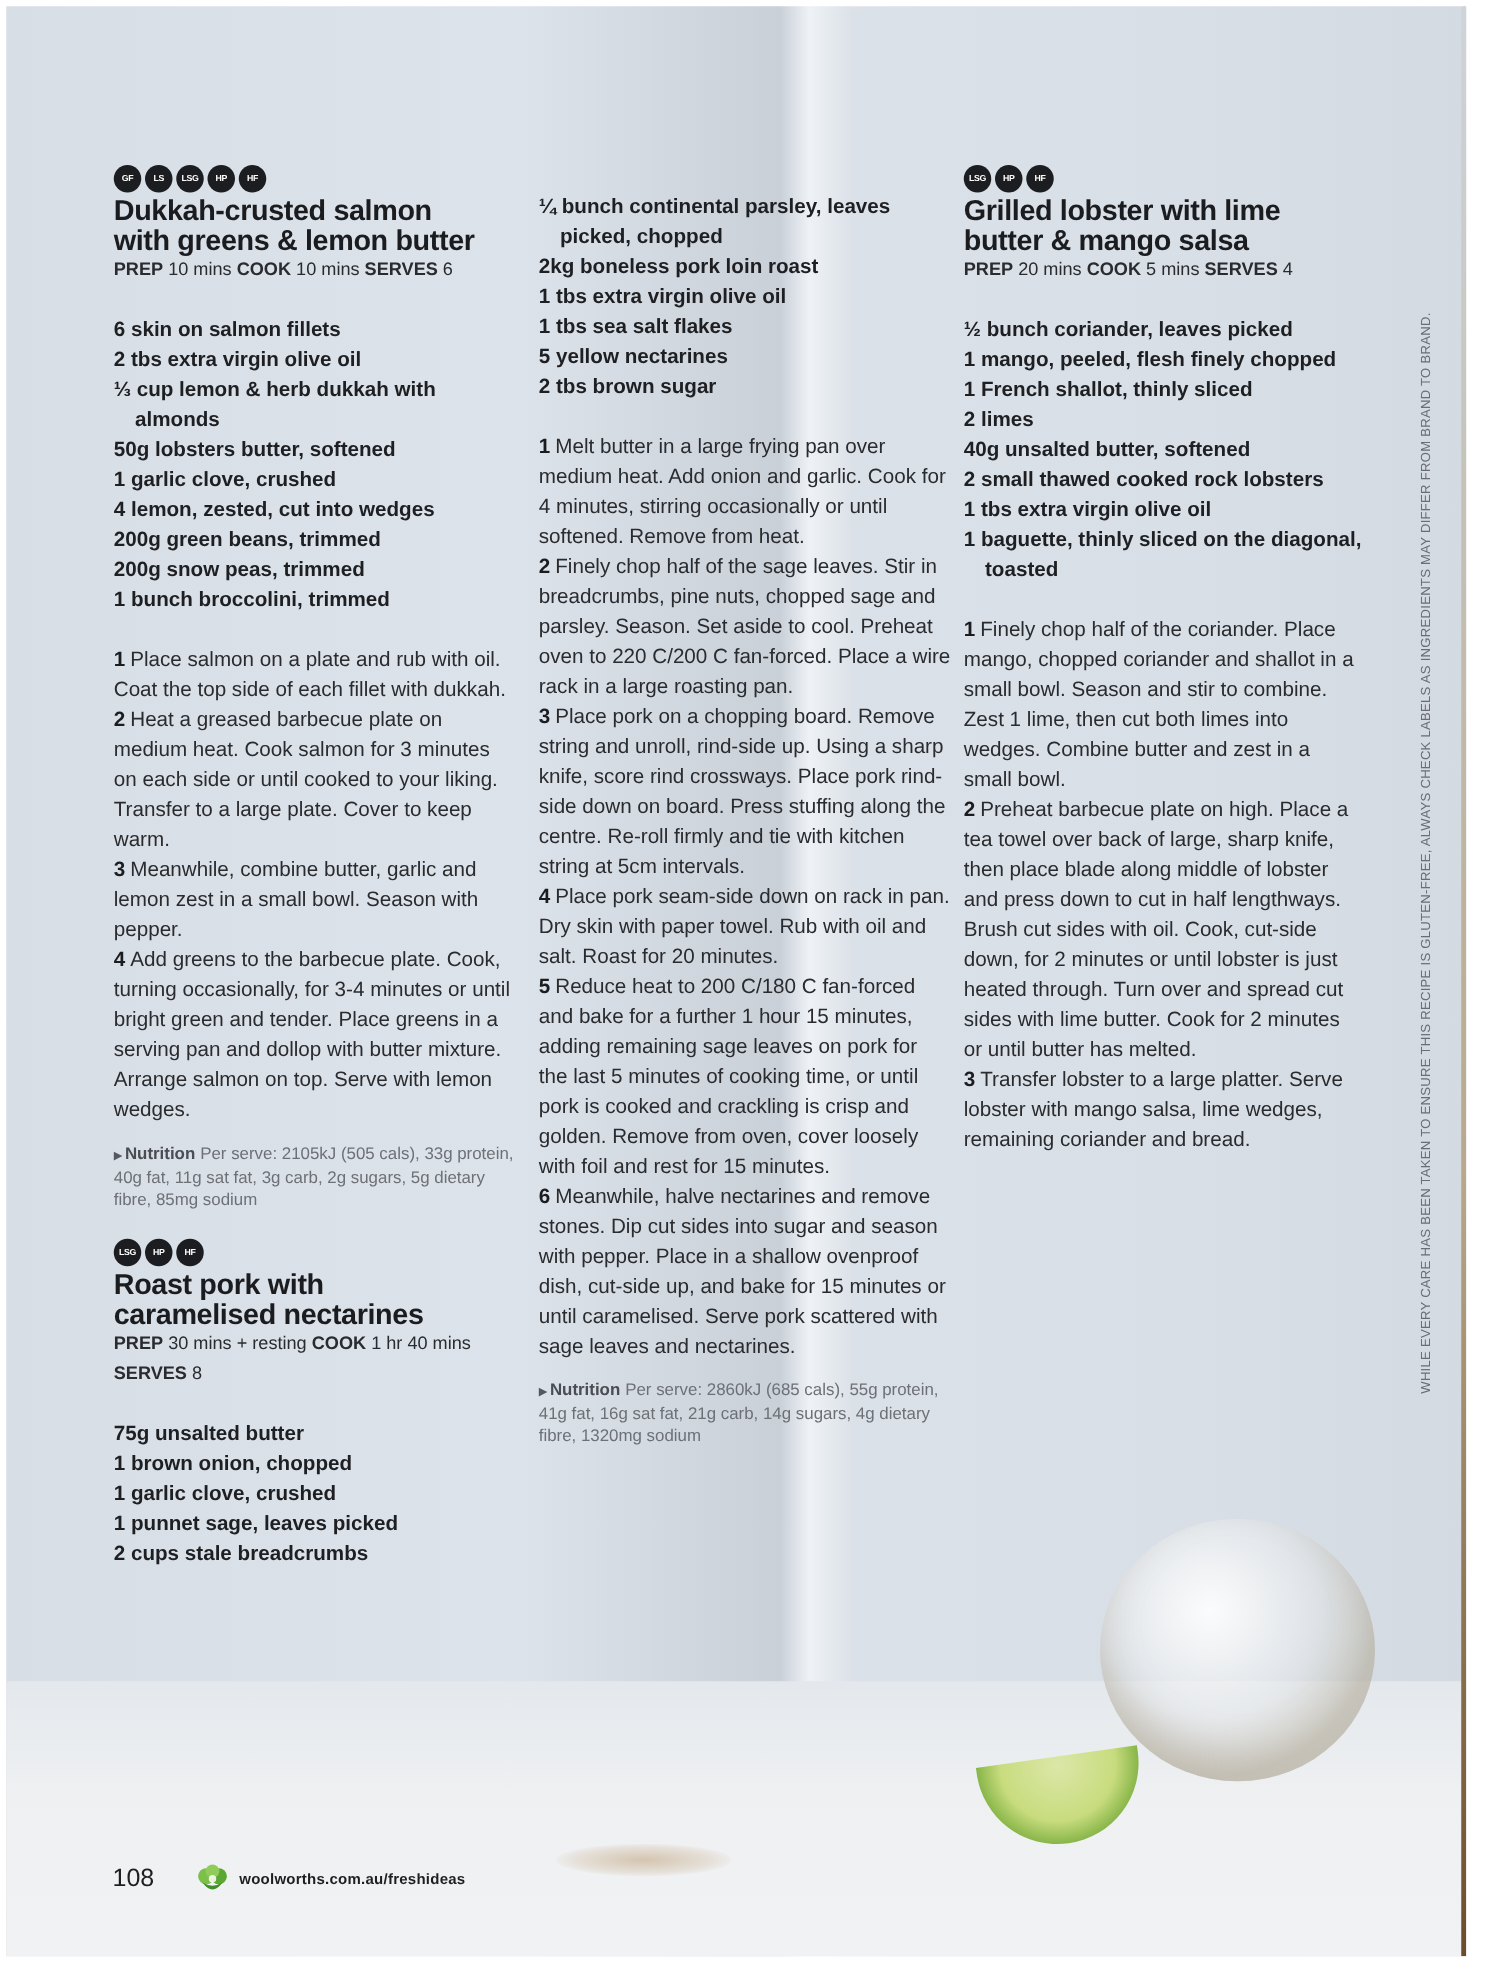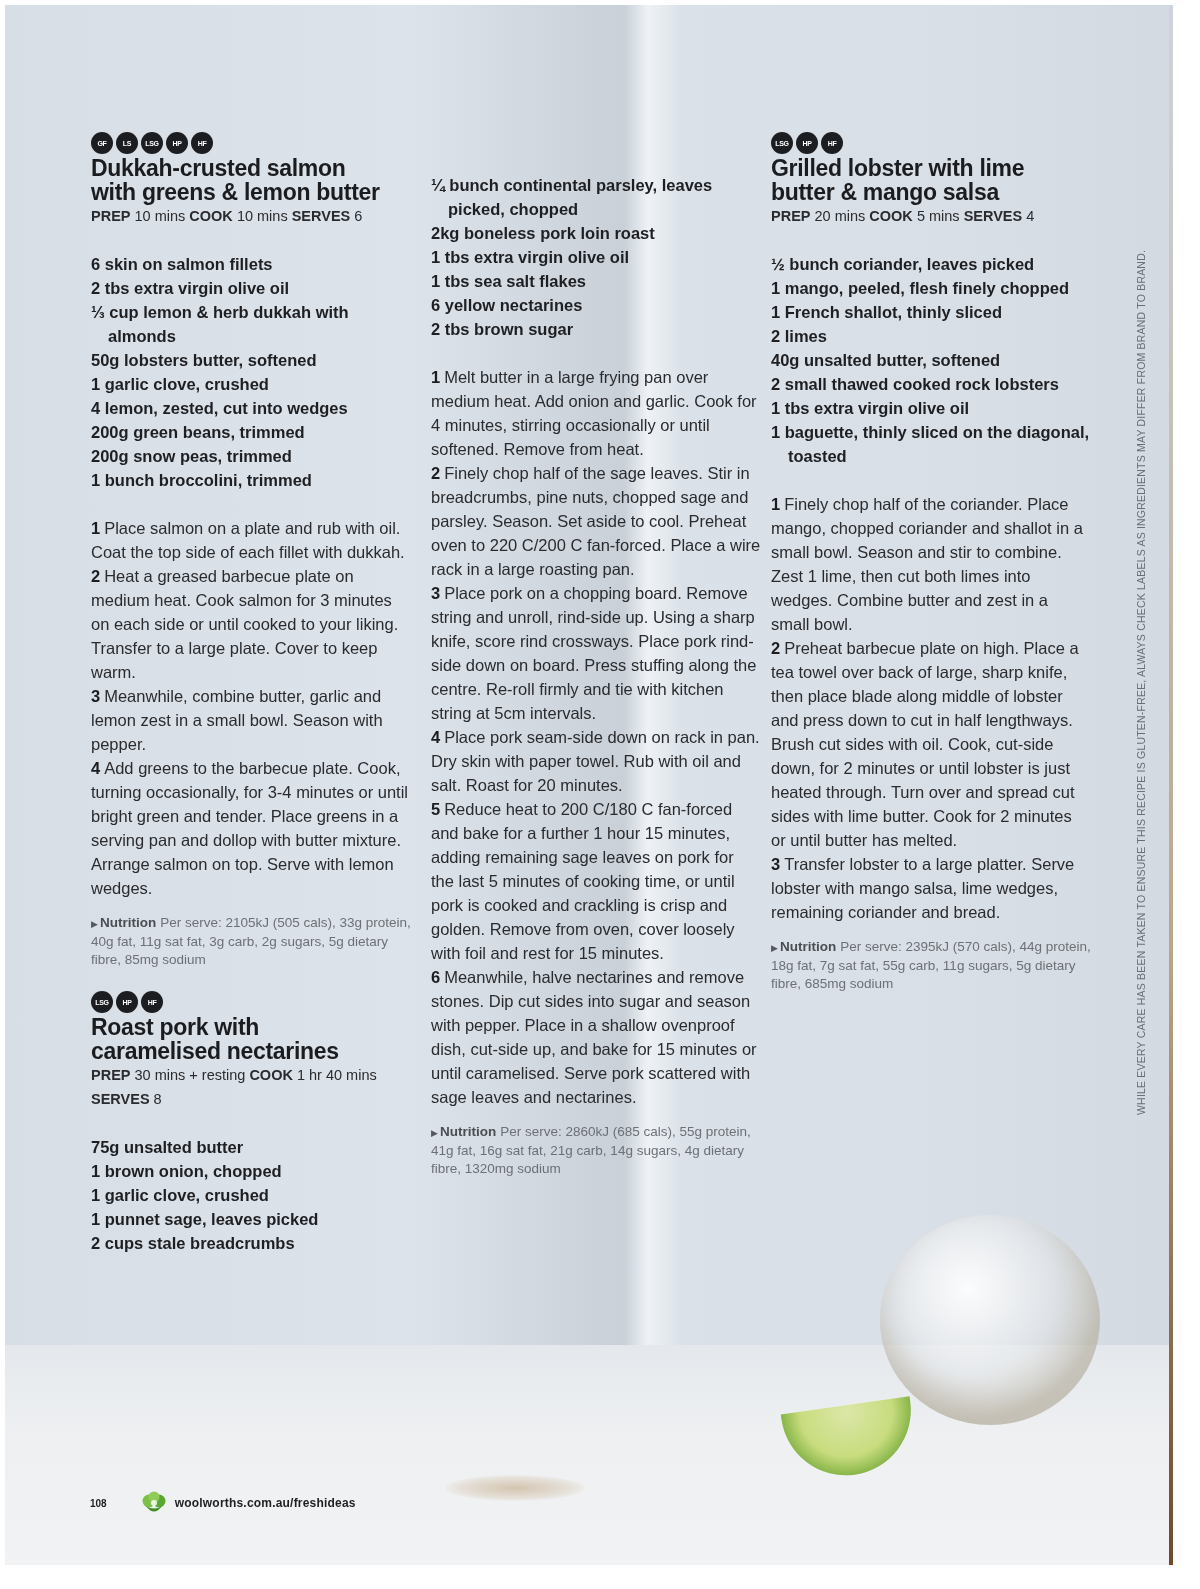--- a/index.html
+++ b/index.html
@@ -17,21 +17,21 @@
   .floor {
     position: absolute; left: 0; right: 0; top: 1340px; bottom: 0;
     background: linear-gradient(180deg, #e4e8ec 0%, #eef0f2 40%, #f1f2f3 100%);
   }
   .right-edge {
     position: absolute; right: 0; top: 0; width: 4px; height: 100%;
     background: linear-gradient(180deg, #cfd4da 0%, #b9a88a 60%, #6c4c2a 100%);
   }
   .col { position: absolute; }
   .col-1 { left: 86px; top: 127px; width: 320px; }
-  .col-2 { left: 426px; top: 168px; width: 330px; }
+  .col-2 { left: 426px; top: 148px; width: 330px; }
   .col-3 { left: 766px; top: 127px; width: 320px; }
 
   .badges { display: flex; gap: 3px; margin-bottom: 2px; }
   .badge {
     width: 22px; height: 22px; border-radius: 50%; background: #1c1d20; color: #fff;
     font-size: 7px; font-weight: bold; display: flex; align-items: center; justify-content: center;
     letter-spacing: -0.3px;
   }
   .recipe-title {
     font-size: 23px; font-weight: bold; line-height: 24px; margin: 0; color: #1b1c1f;
@@ -53,21 +53,21 @@
   .nutrition .arrow { font-size: 9px; color: #55585e; margin-right: 2px; }
   .nutrition .label { font-weight: bold; color: #4a4d53; margin-right: 4px; }
   .recipe-2 { margin-top: 22px; }
 
   .disclaimer {
     position: absolute; left: 1130px; top: 1110px;
     transform: rotate(-90deg); transform-origin: 0 0;
     font-size: 10.5px; color: #6a6e74; white-space: nowrap; letter-spacing: 0.2px;
   }
   .footer { position: absolute; left: 90px; top: 1490px; display: flex; align-items: center; }
-  .page-num { font-size: 10px; font-weight: bold; color: #1e1f22; margin-right: 34px; }
+  .page-num { font-size: 20px; font-weight: normal; color: #1e1f22; margin-right: 34px; }
   .logo { width: 26px; height: 26px; margin-right: 8px; }
   .site { font-size: 12px; font-weight: bold; color: #1e1f22; letter-spacing: 0.2px; }
 
   .photo { position: absolute; }
   .ornament {
     left: 875px; top: 1210px; width: 220px; height: 210px; border-radius: 50%;
     background: radial-gradient(circle at 40% 35%, rgba(255,255,255,0.9) 0%, rgba(230,232,234,0.5) 45%, rgba(190,185,170,0.55) 70%, rgba(210,212,214,0.3) 100%);
     box-shadow: inset 0 -20px 30px rgba(160,150,130,0.35);
   }
   .lime {
@@ -162,21 +162,21 @@
       </ul>
     </section>
   </div>
 
   <div class="col col-2">
     <ul class="ingredients" style="margin-top:0">
       <li>¼ bunch continental parsley, leaves picked, chopped</li>
       <li>2kg boneless pork loin roast</li>
       <li>1 tbs extra virgin olive oil</li>
       <li>1 tbs sea salt flakes</li>
-      <li>6 yellow nectarines</li>
+      <li>5 yellow nectarines</li>
       <li>2 tbs brown sugar</li>
     </ul>
     <div class="method">
       <p class="step"><span class="num">1</span><span>Melt butter in a large frying pan over medium heat. Add onion and garlic. Cook for 4 minutes, stirring occasionally or until softened. Remove from heat.</span></p>
       <p class="step"><span class="num">2</span><span>Finely chop half of the sage leaves. Stir in breadcrumbs, pine nuts, chopped sage and parsley. Season. Set aside to cool. Preheat oven to 220 C/200 C fan-forced. Place a wire rack in a large roasting pan.</span></p>
       <p class="step"><span class="num">3</span><span>Place pork on a chopping board. Remove string and unroll, rind-side up. Using a sharp knife, score rind crossways. Place pork rind-side down on board. Press stuffing along the centre. Re-roll firmly and tie with kitchen string at 5cm intervals.</span></p>
       <p class="step"><span class="num">4</span><span>Place pork seam-side down on rack in pan. Dry skin with paper towel. Rub with oil and salt. Roast for 20 minutes.</span></p>
       <p class="step"><span class="num">5</span><span>Reduce heat to 200 C/180 C fan-forced and bake for a further 1 hour 15 minutes, adding remaining sage leaves on pork for the last 5 minutes of cooking time, or until pork is cooked and crackling is crisp and golden. Remove from oven, cover loosely with foil and rest for 15 minutes.</span></p>
       <p class="step"><span class="num">6</span><span>Meanwhile, halve nectarines and remove stones. Dip cut sides into sugar and season with pepper. Place in a shallow ovenproof dish, cut-side up, and bake for 15 minutes or until caramelised. Serve pork scattered with sage leaves and nectarines.</span></p>
     </div>
@@ -212,23 +212,20 @@
         <li>40g unsalted butter, softened</li>
         <li>2 small thawed cooked rock lobsters</li>
         <li>1 tbs extra virgin olive oil</li>
         <li>1 baguette, thinly sliced on the diagonal, toasted</li>
       </ul>
       <div class="method">
         <p class="step"><span class="num">1</span><span>Finely chop half of the coriander. Place mango, chopped coriander and shallot in a small bowl. Season and stir to combine. Zest 1 lime, then cut both limes into wedges. Combine butter and zest in a small bowl.</span></p>
         <p class="step"><span class="num">2</span><span>Preheat barbecue plate on high. Place a tea towel over back of large, sharp knife, then place blade along middle of lobster and press down to cut in half lengthways. Brush cut sides with oil. Cook, cut-side down, for 2 minutes or until lobster is just heated through. Turn over and spread cut sides with lime butter. Cook for 2 minutes or until butter has melted.</span></p>
         <p class="step"><span class="num">3</span><span>Transfer lobster to a large platter. Serve lobster with mango salsa, lime wedges, remaining coriander and bread.</span></p>
       </div>
-      <div class="nutrition">
-        <span class="arrow">▶</span><span class="label">Nutrition</span><span>Per serve: 2395kJ (570 cals), 44g protein, 18g fat, 7g sat fat, 55g carb, 11g sugars, 5g dietary fibre, 685mg sodium</span>
-      </div>
     </section>
   </div>
 
   <div class="disclaimer">WHILE EVERY CARE HAS BEEN TAKEN TO ENSURE THIS RECIPE IS GLUTEN-FREE, ALWAYS CHECK LABELS AS INGREDIENTS MAY DIFFER FROM BRAND TO BRAND.</div>
 </div>
 
 <div class="footer">
   <span class="page-num">108</span>
   <svg class="logo" viewBox="0 0 26 26">
     <circle cx="8" cy="11" r="6.5" fill="#7cc04a"></circle>

